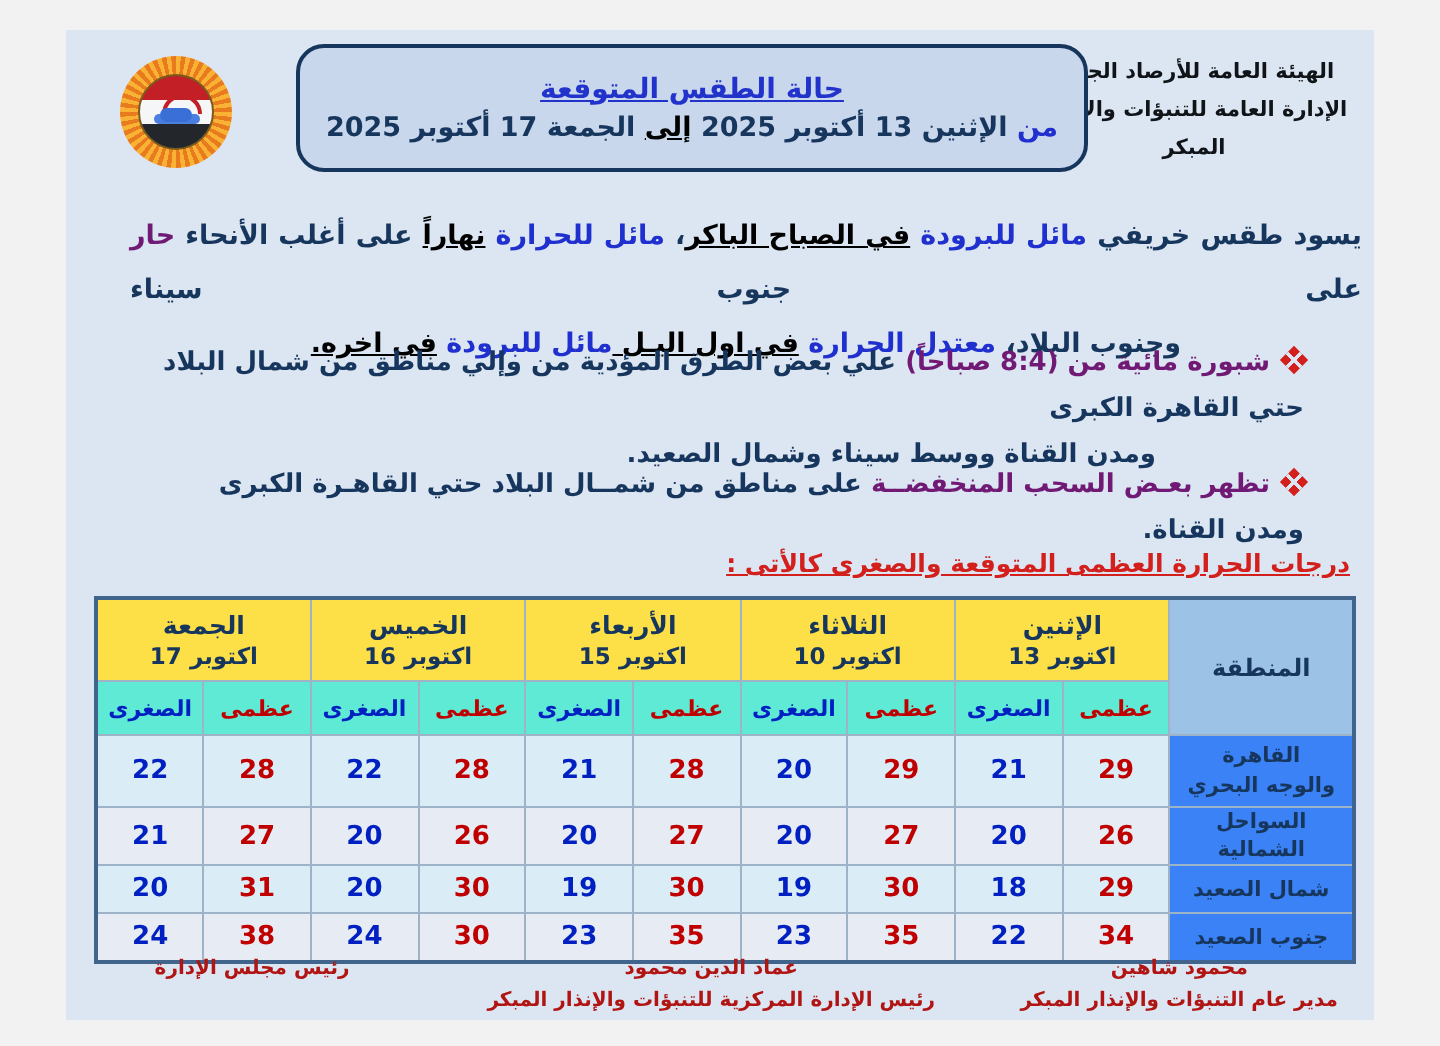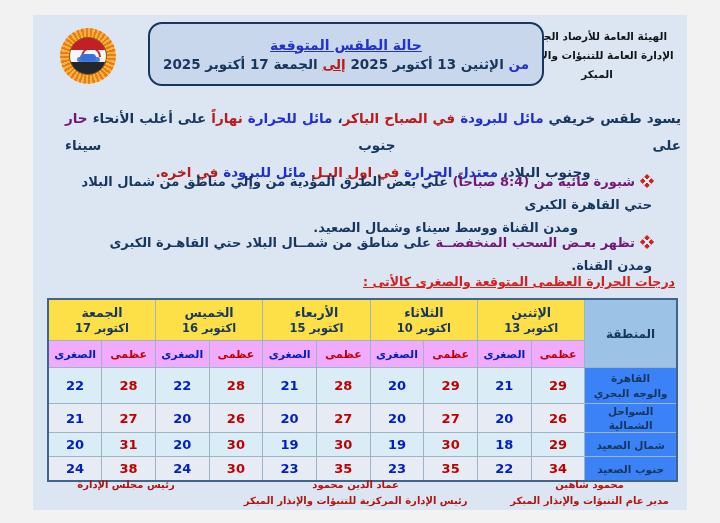--- a/index.html
+++ b/index.html
@@ -49,22 +49,22 @@
     border:2px solid #c22026;border-bottom:none;border-radius:10px 10px 0 0;
   }
   
   .text-col{position:absolute;left:32px;right:6px;}
   .para1{top:90px;font-size:13.5px;font-weight:bold;line-height:27px;}
   .l-justify{text-align:justify;text-align-last:justify;}
   .l-right{text-align:center;}
   .seg-navy{color:#17365d;}
   .seg-blue{color:#2030cf;}
   .seg-red{color:#701a75;}
-  .seg-navy-u{color:#b91c1c;}
-  .seg-blue-u{color:#b91c1c;text-decoration:underline;}
+  .seg-navy-u{color:#000000;text-decoration:underline;}
+  .seg-blue-u{color:#000000;text-decoration:underline;}
   .bullet-para{position:absolute;right:35px;left:40px;text-align:right;
     font-size:13px;font-weight:bold;line-height:23px;}
   .bp1{top:155px;}
   .bp2{top:216px;}
   .bullet-cont{margin-right:74px;}
   .bullet-icon{
     display:inline-block;width:10px;height:10px;margin-left:7px;
     transform:rotate(45deg);vertical-align:baseline;
     background:
       linear-gradient(to right,transparent 0 calc(50% - 1px),#dce6f2 calc(50% - 1px) calc(50% + 1px),transparent calc(50% + 1px)),
@@ -82,21 +82,21 @@
     border:2px solid #41648c;
   }
   table.temps th,table.temps td{
     border:1px solid #9db4c8;padding:0;text-align:center;vertical-align:middle;
     font-weight:bold;overflow:hidden;
   }
   th.region-h{width:92px;background:#9cc2e5;color:#17365d;font-size:12px;}
   th.day-h{background:#fde047;color:#17365d;height:40px;margin-left:48px;}
   .day-name{font-size:12.5px;line-height:1.4;}
   .day-date{font-size:11.5px;line-height:1.2;}
-  th.max-h,th.min-h{background:#f0abfc;height:26px;font-size:11px;}
+  th.max-h,th.min-h{background:#5eead4;height:26px;font-size:11px;}
   th.max-h{color:#c00000;}
   th.min-h{color:#0020c2;}
   td.region{background:#3b82f6;color:#17365d;font-size:10.5px;
     white-space:pre-line;line-height:1.35;}
   td.tmax{color:#c00000;font-size:13px;background:#daecf5;}
   td.tmin{color:#0020c2;font-size:13px;background:#daecf5;}
   tr.alt td.tmax,tr.alt td.tmin{background:#e7ebf3;}
   tr.r1{height:36px;}
   tr.rn{height:24px;}
   

